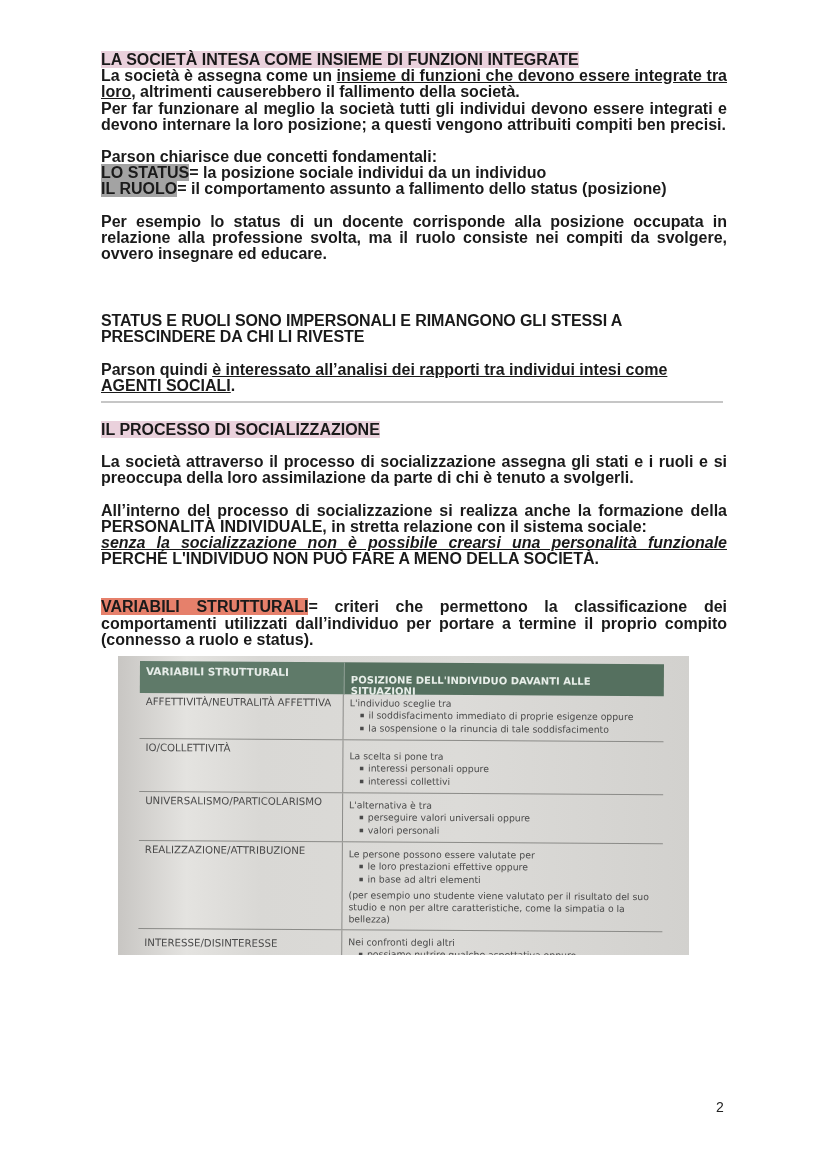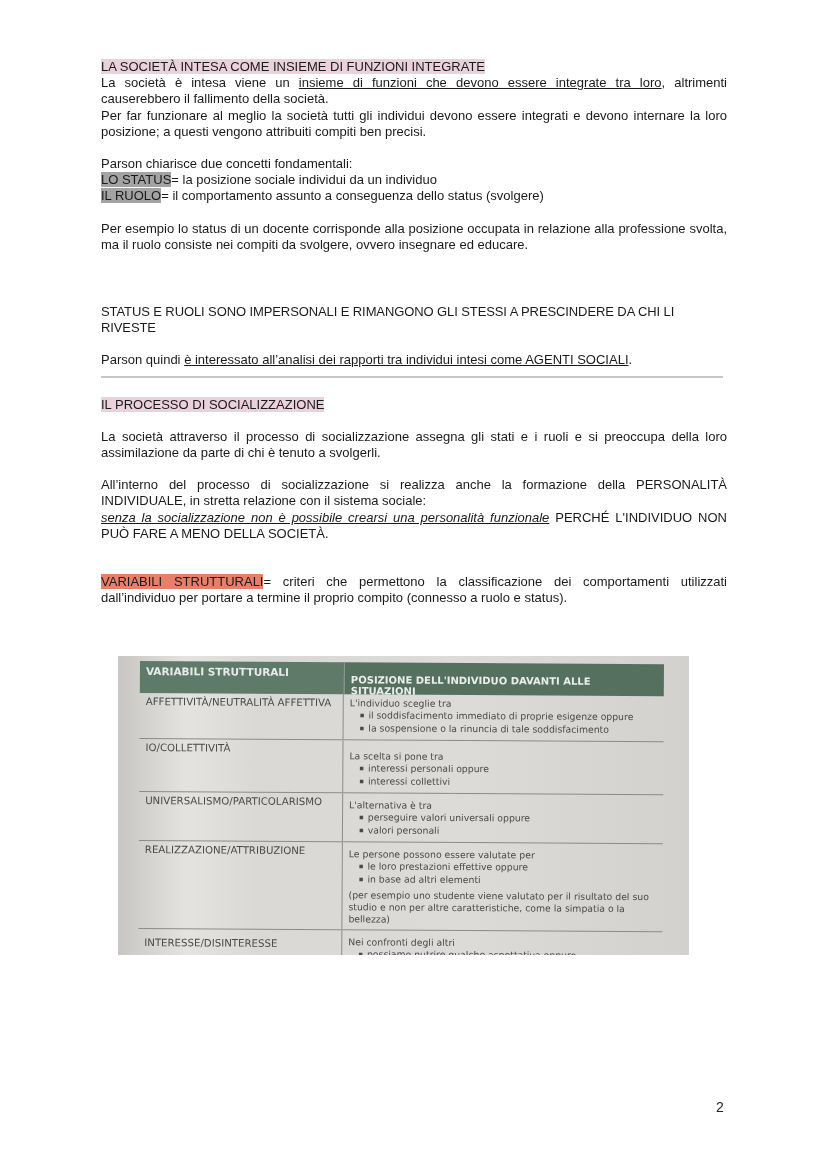--- a/index.html
+++ b/index.html
@@ -1,18 +1,18 @@
 <!DOCTYPE html>
 <html><head>
 <meta charset="utf-8">
 <style>
   html, body { margin:0; padding:0; background:#ffffff; }
   body { width:828px; height:1169px; position:relative; overflow:hidden;
          font-family:"Liberation Sans", sans-serif; color:#1a1a1a; }
-  .page { position:absolute; left:101px; top:59px; width:626px; font-size:13px; font-weight:normal; line-height:16.2px; }
+  .page { position:absolute; left:101px; top:52px; width:626px; font-size:16px; font-weight:bold; line-height:16.2px; }
   p { margin:0; }
   .just { text-align:justify; text-align-last:left; }
   .gap { height:16px; }
   .hl-pink { background:#ead1dc; }
   .hl-green { background:#a3a3a3; }
   .hl-red { background:#e6806b; }
   u { text-decoration:underline; }
   .rule { height:0; border-top:2px solid #c6c6c6; margin:7px 0 0 0; width:622px; }
   .photo { position:absolute; left:118px; top:656px; width:571px; height:299px;
            background:linear-gradient(90deg,#c8c6c3 0%,#e4e3e0 12%,#d9d8d5 25%,#dcdbd8 60%,#d2d1ce 100%);
@@ -26,26 +26,26 @@
   .c2 { flex:1; font-size:9.3px; line-height:12px; padding:3px 6px 4px; box-sizing:border-box; }
   .c2 ul { margin:0; padding:0 0 0 10px; list-style:none; }
   .c2 li::before { content:"▪"; font-size:7px; margin-right:4px; position:relative; top:-1px; }
   .pnum { position:absolute; left:716px; top:1099px; font-size:14px; font-family:"Liberation Sans", sans-serif; color:#222; font-weight:normal; }
 </style>
 </head>
 <body>
 
 <div class="page">
   <p><span class="hl-pink">LA SOCIETÀ INTESA COME INSIEME DI FUNZIONI INTEGRATE</span></p>
-  <p class="just"><span>La società è intesa viene un </span><u>insieme di funzioni che devono essere integrate tra loro</u><span>, altrimenti causerebbero il fallimento della società.</span></p>
+  <p class="just"><span>La società è assegna come un </span><u>insieme di funzioni che devono essere integrate tra loro</u><span>, altrimenti causerebbero il fallimento della società.</span></p>
   <p class="just">Per far funzionare al meglio la società tutti gli individui devono essere integrati e devono internare la loro posizione; a questi vengono attribuiti compiti ben precisi.</p>
   <div class="gap"></div>
   <p>Parson chiarisce due concetti fondamentali:</p>
   <p><span class="hl-green">LO STATUS</span><span>= la posizione sociale individui da un individuo</span></p>
-  <p><span class="hl-green">IL RUOLO</span><span>= il comportamento assunto a conseguenza dello status (svolgere)</span></p>
+  <p><span class="hl-green">IL RUOLO</span><span>= il comportamento assunto a fallimento dello status (posizione)</span></p>
   <div class="gap"></div>
   <p class="just">Per esempio lo status di un docente corrisponde alla posizione occupata in relazione alla professione svolta, ma il ruolo consiste nei compiti da svolgere, ovvero insegnare ed educare.</p>
   <div class="gap"></div>
   <p style="letter-spacing:-0.1px;margin-top:35px;">STATUS E RUOLI SONO IMPERSONALI E RIMANGONO GLI STESSI A PRESCINDERE DA CHI LI RIVESTE</p>
   <div class="gap"></div>
   <p><span>Parson quindi </span><u>è interessato all’analisi dei rapporti tra individui intesi come AGENTI SOCIALI</u><span>.</span></p>
   <div class="rule"></div>
   <div class="gap" style="height:19px;"></div>
   <p><span class="hl-pink">IL PROCESSO DI SOCIALIZZAZIONE</span></p>
   <div class="gap"></div>

